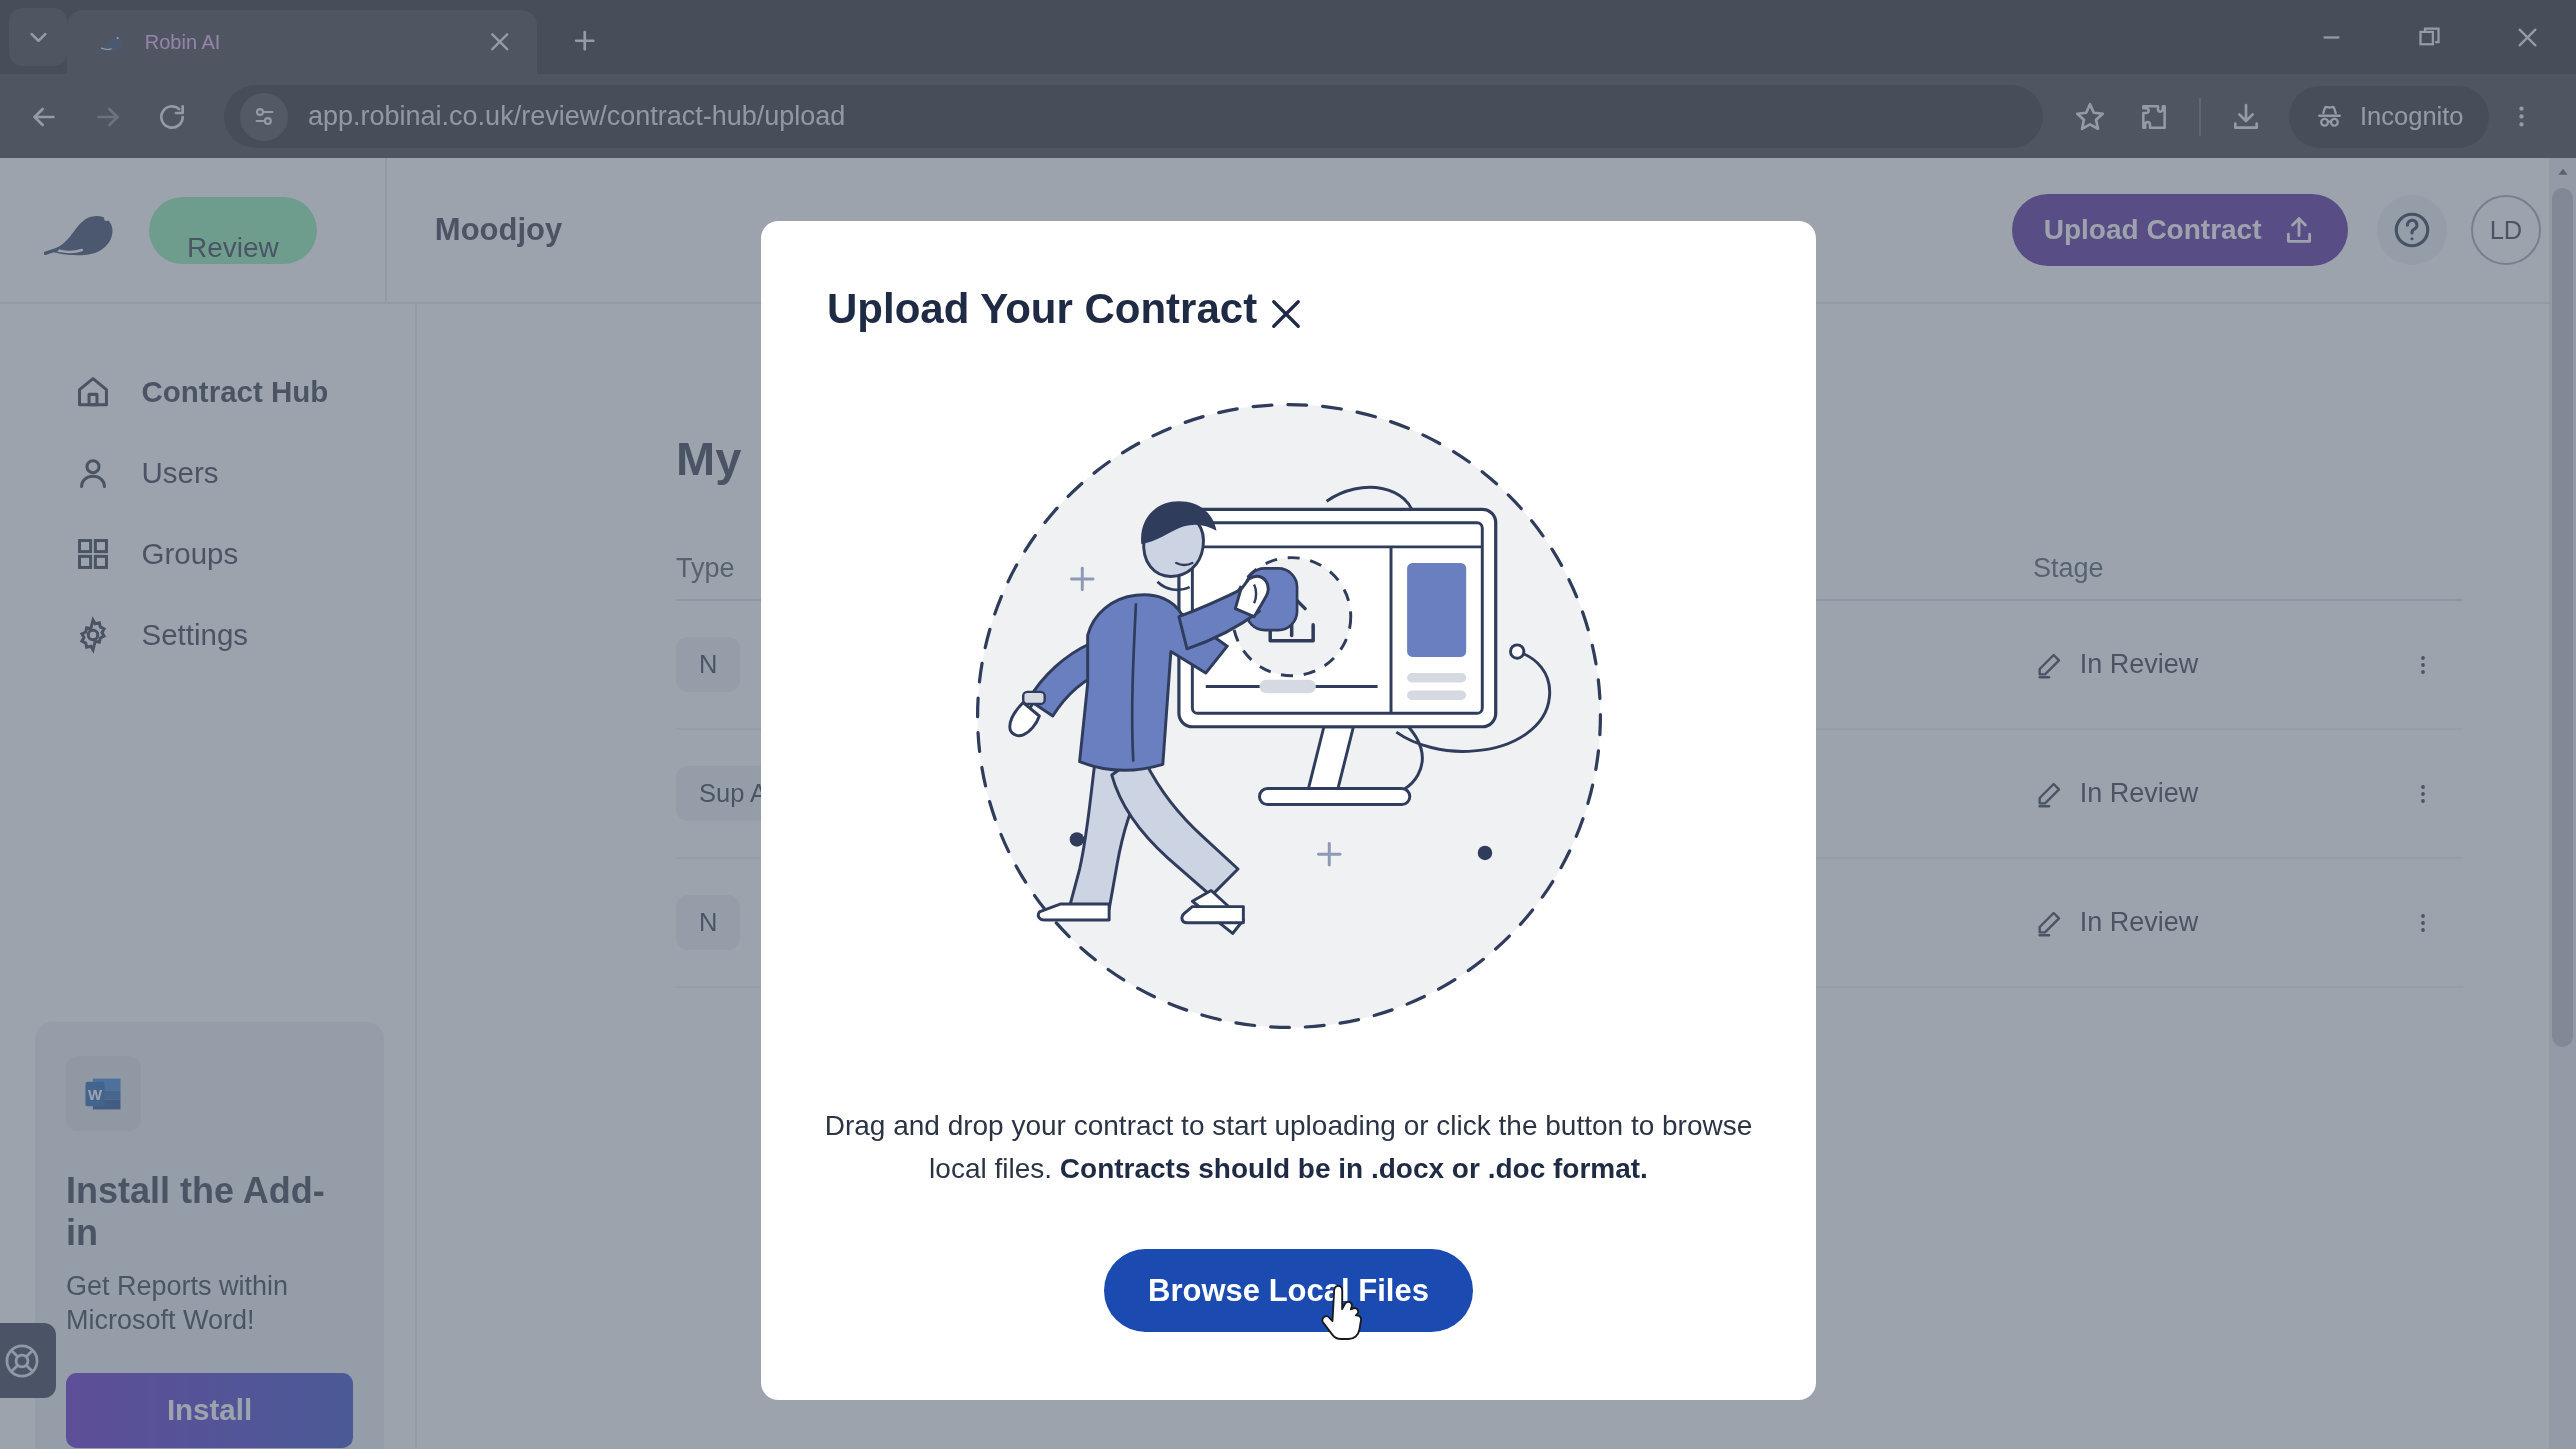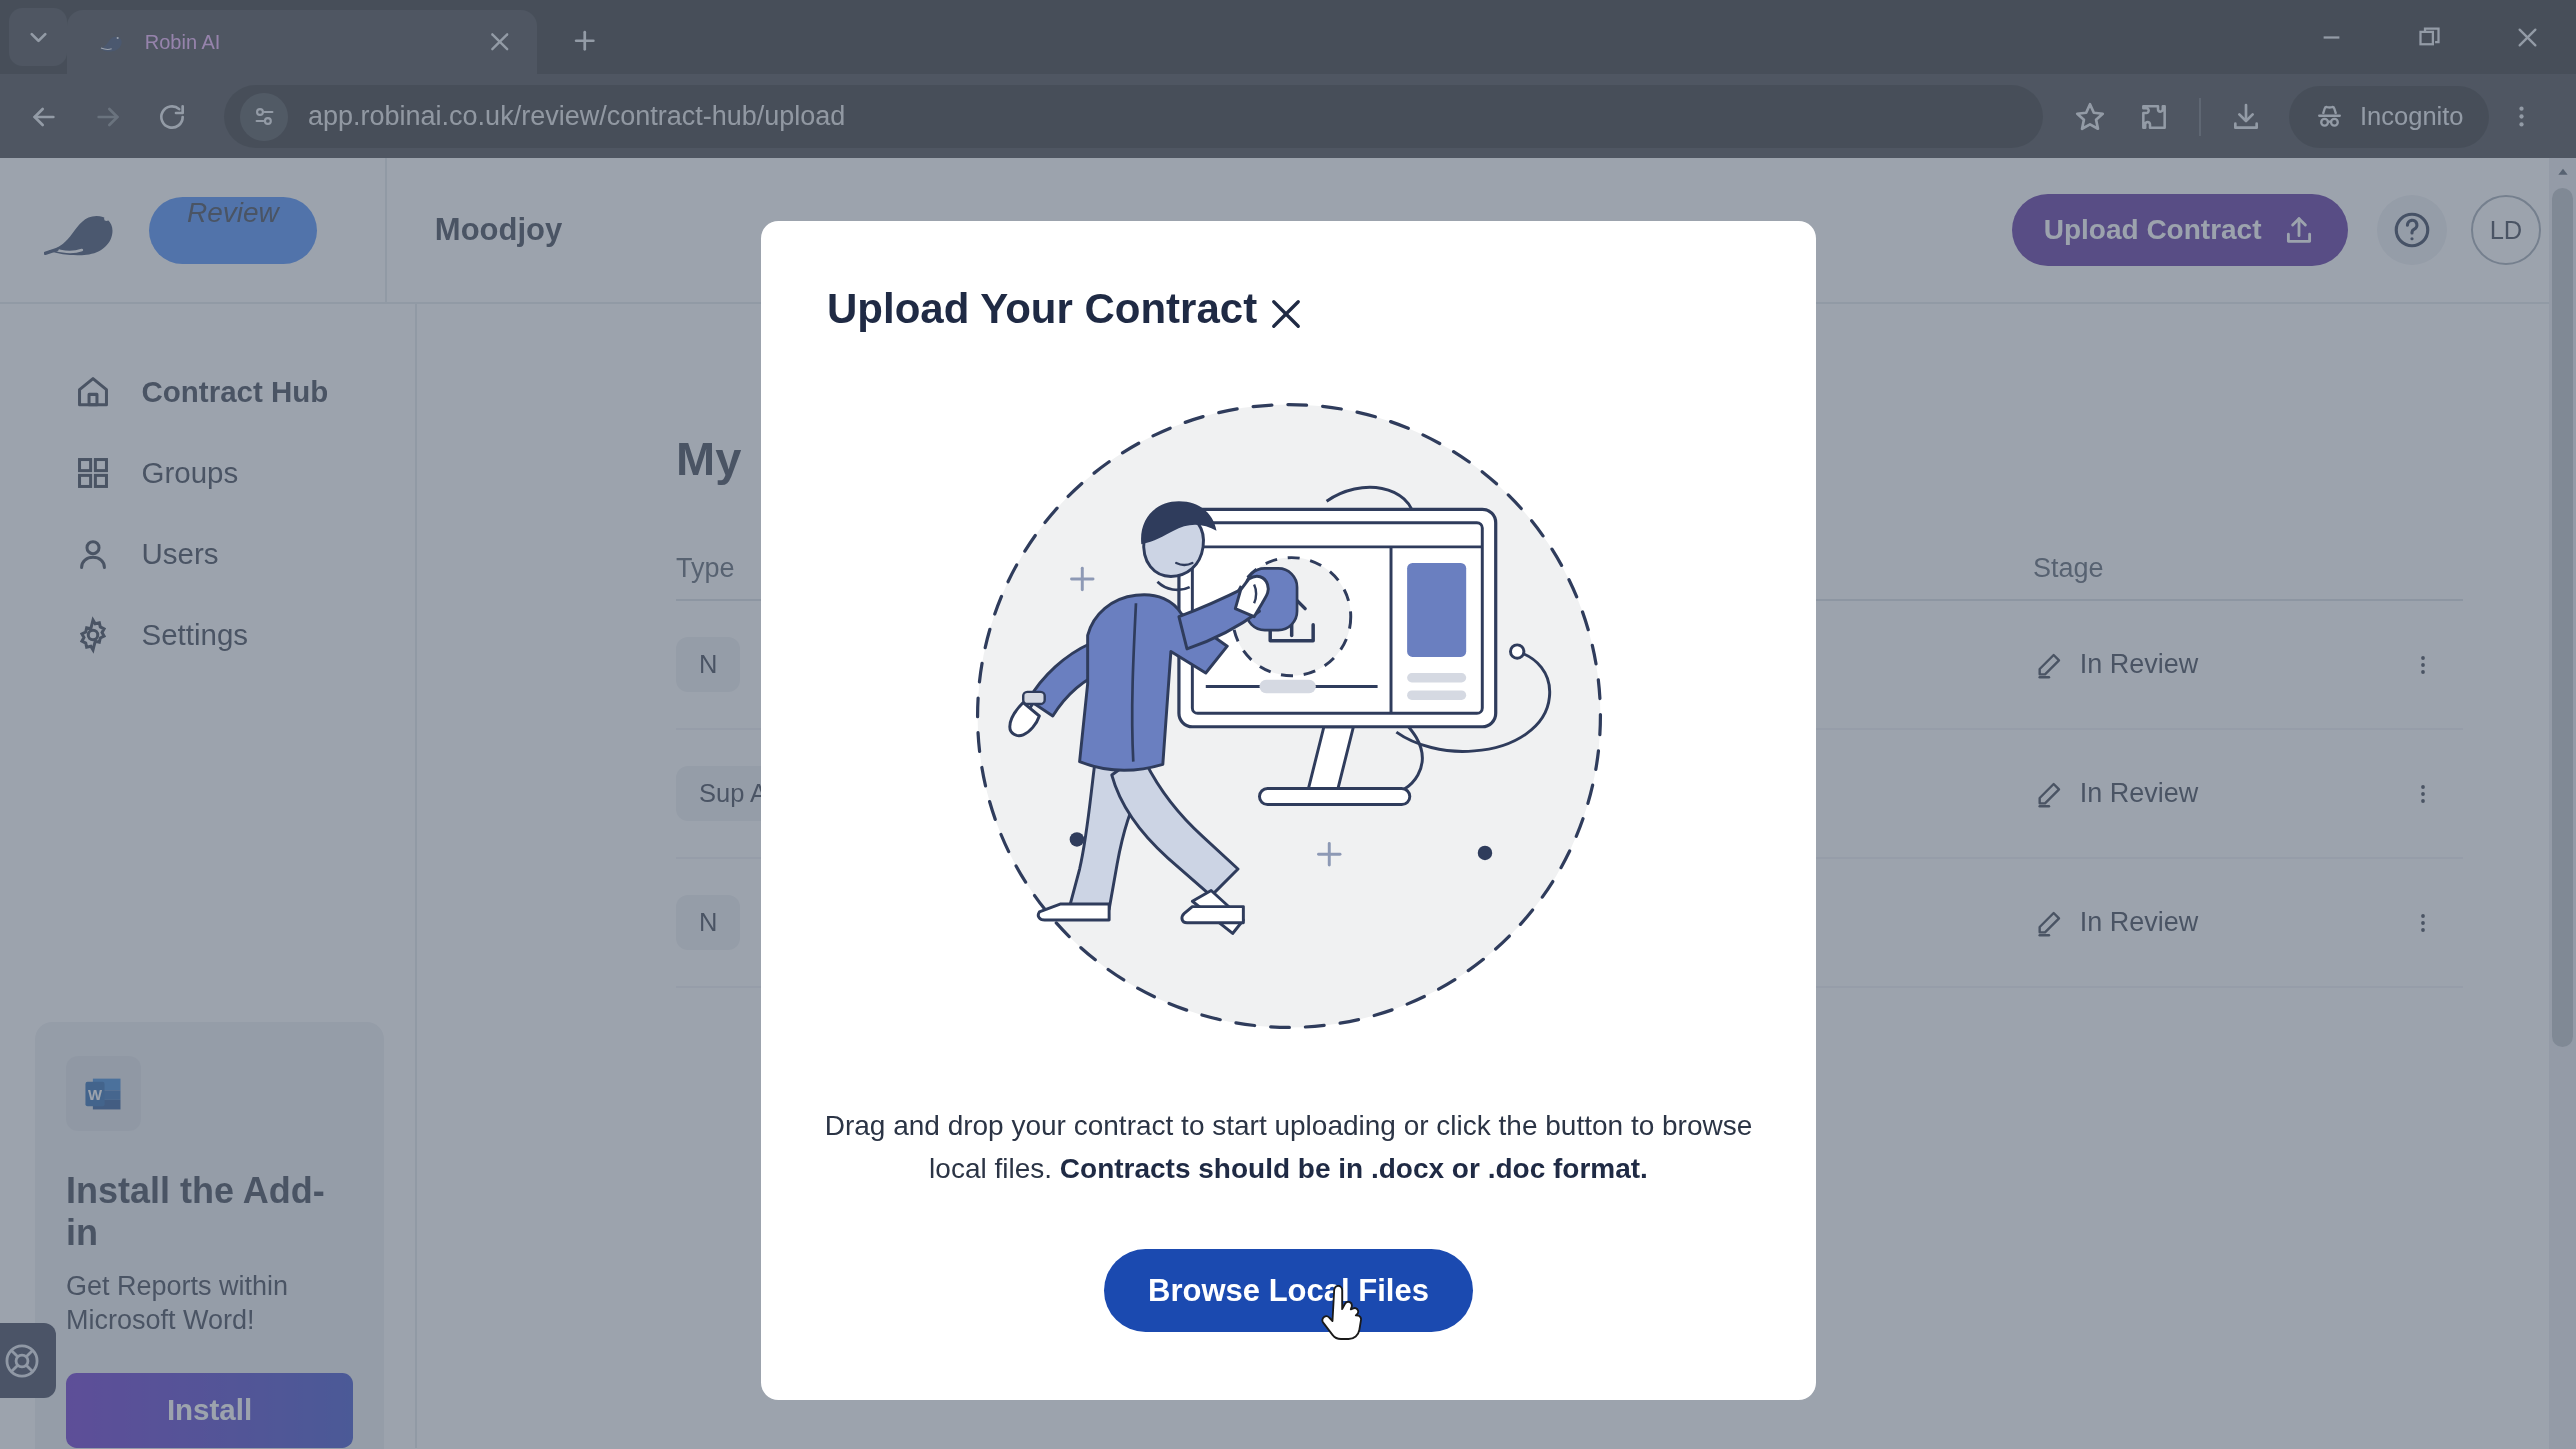--- a/index.html
+++ b/index.html
@@ -79,22 +79,22 @@
     background: #fff; overflow: hidden;
   }
 
   .app-header {
     height: 146px; border-bottom: 2px solid #e3e6ea;
     display: flex; align-items: center; padding: 0 35px 0 44px; gap: 0;
     background: #fff;
   }
   .logo { width: 81px; height: 60px; flex: 0 0 auto; }
   .review-pill {
-    height: 67px; padding: 0 38px; border-radius: 34px; background: #3b82f6;
-    display: flex; align-items: flex-start; margin-left: 24px; flex: 0 0 auto; font-style: italic;
+    height: 67px; padding: 0 38px; border-radius: 34px; background: #86efac;
+    display: flex; align-items: flex-end; margin-left: 24px; flex: 0 0 auto;
   }
   .review-pill span { font-size: 28px; color: #293040; font-weight: 500; }
   .hdr-divider { width: 2px; height: 146px; background: #e3e6ea; margin: 0 0 0 68px; flex: 0 0 auto; }
   .workspace { font-size: 31px; color: #293040; font-weight: 600; margin-left: 48px; flex: 0 0 auto; }
   .hdr-spacer { flex: 1 1 auto; }
   .upload-btn {
     height: 72px; border-radius: 36px; background: #4c1d95;
     display: flex; align-items: center; gap: 20px; padding: 0 32px; flex: 0 0 auto;
   }
   .upload-btn span { color: #fff; font-size: 28px; font-weight: 600; white-space: nowrap; }
@@ -383,35 +383,35 @@
 
         <div class="nav-item active">
           <svg width="38" height="38" viewBox="0 0 24 24" fill="none" stroke="#293040" stroke-width="1.9" stroke-linejoin="round">
             <path d="M3.5 10.5L12 3.5l8.5 7V20h-17z"></path>
               <rect x="9.5" y="13.5" width="5" height="6.5"></rect>
           </svg>
           <div class="nav-label">Contract Hub</div>
         </div>
 
         <div class="nav-item">
+          <svg width="38" height="38" viewBox="0 0 24 24" fill="none" stroke="#293040" stroke-width="1.9" stroke-linecap="round">
+            <circle cx="12" cy="8" r="3.8"></circle>
+              <path d="M4.8 20.5c0-3.8 3.2-6.4 7.2-6.4s7.2 2.6 7.2 6.4"></path>
+          </svg>
+          <div class="nav-label">Users</div>
+        </div>
+
+        <div class="nav-item">
           <svg width="38" height="38" viewBox="0 0 24 24" fill="none" stroke="#293040" stroke-width="1.9">
             <rect x="3.5" y="3.5" width="7" height="7"></rect>
               <rect x="13.5" y="3.5" width="7" height="7"></rect>
             <rect x="3.5" y="13.5" width="7" height="7"></rect>
               <rect x="13.5" y="13.5" width="7" height="7"></rect>
           </svg>
           <div class="nav-label">Groups</div>
-        </div>
-
-        <div class="nav-item">
-          <svg width="38" height="38" viewBox="0 0 24 24" fill="none" stroke="#293040" stroke-width="1.9" stroke-linecap="round">
-            <circle cx="12" cy="8" r="3.8"></circle>
-              <path d="M4.8 20.5c0-3.8 3.2-6.4 7.2-6.4s7.2 2.6 7.2 6.4"></path>
-          </svg>
-          <div class="nav-label">Users</div>
         </div>
 
         <div class="nav-item">
           <svg width="38" height="38" viewBox="0 0 24 24" fill="none" stroke="#293040" stroke-width="1.9">
             <circle cx="12" cy="12" r="3"></circle>
             <path d="M12 2.6l1.4 2.3 2.6-.6.6 2.6 2.4 1.2-1.3 2.3 1.3 2.3-2.4 1.2-.6 2.6-2.6-.6L12 21.4l-1.4-2.3-2.6.6-.6-2.6-2.4-1.2 1.3-2.3-1.3-2.3 2.4-1.2.6-2.6 2.6.6z"></path>
           </svg>
           <div class="nav-label">Settings</div>
         </div>
 

